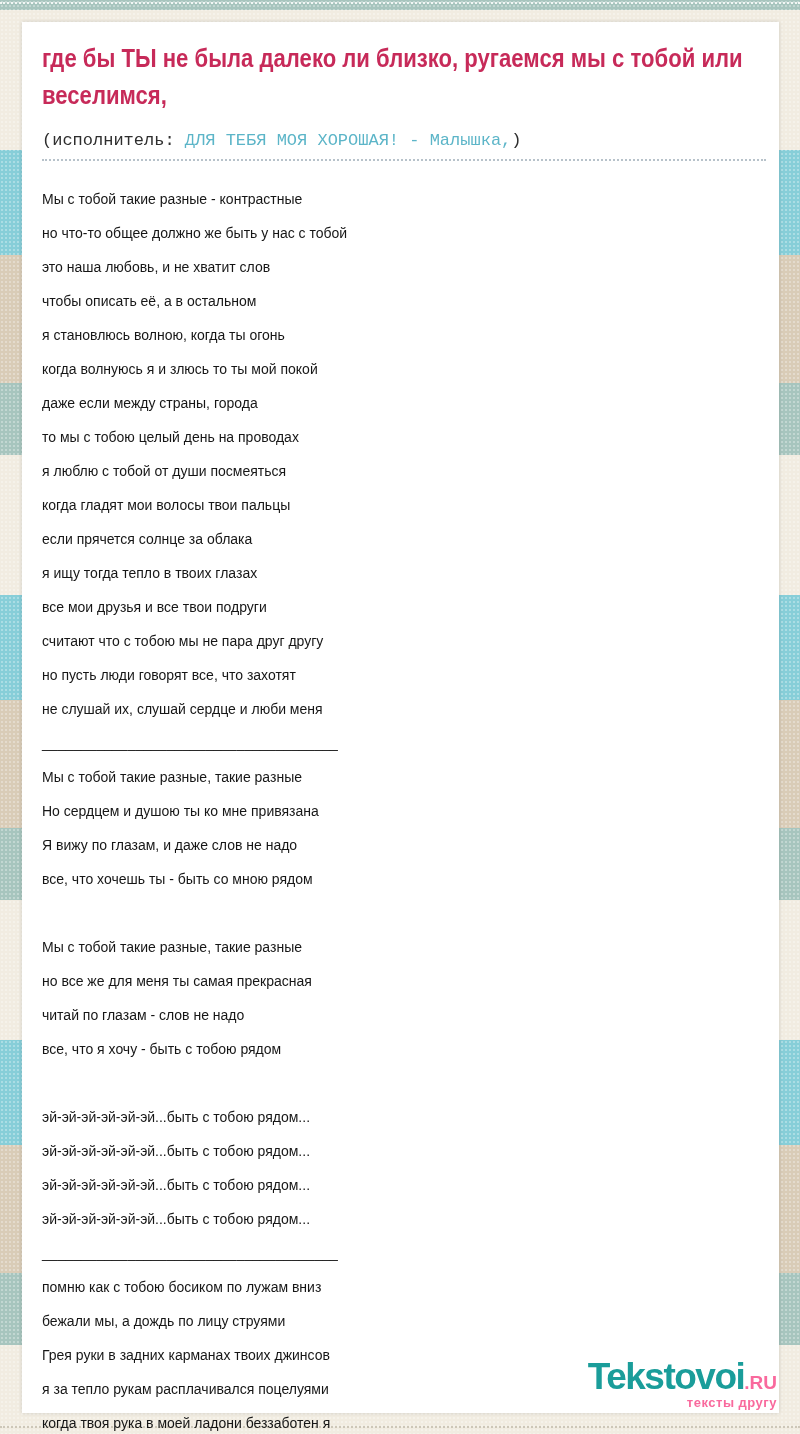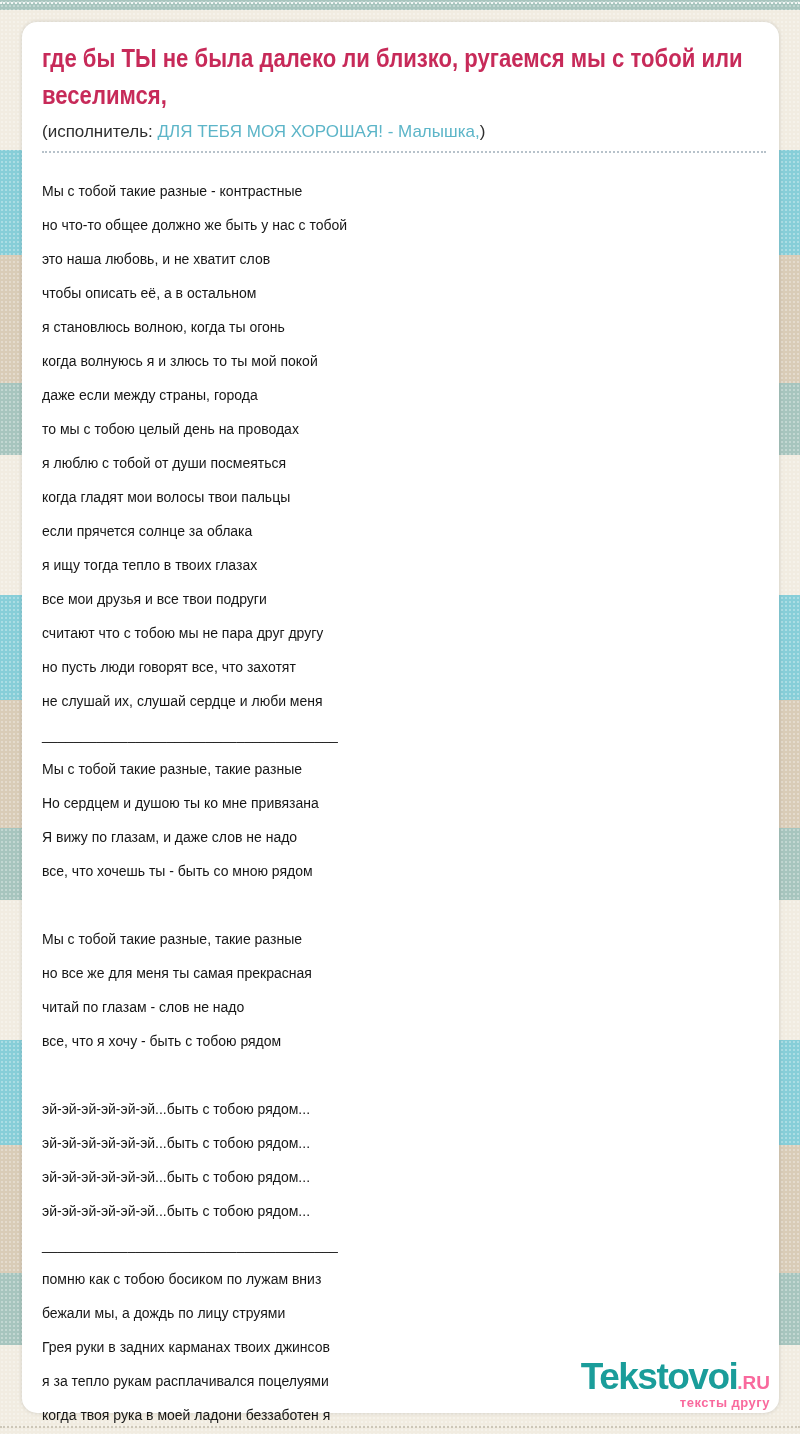--- a/index.html
+++ b/index.html
@@ -29,62 +29,63 @@
   .edge-dots.top { top: 2px; }
   .edge-dots.bottom { top: 1426px; border-top: 2px dotted #cdc7b8; }
 
   .content-box {
     position: absolute;
     left: 22px;
     top: 22px;
     width: 757px;
     height: 1391px;
     background: #ffffff;
-    border-radius: 15px;
+    border-radius: 0;
     box-shadow: 0 0 4px rgba(0,0,0,0.15);
     box-sizing: border-box;
     padding: 18px 13px 0 20px;
   }
 
   .page-title {
     margin: 0;
     width: 117.6%;
     transform: scaleX(0.85);
     transform-origin: left top;
     font-size: 26px;
     font-weight: bold;
     line-height: 37px;
     letter-spacing: 0;
     color: #c72a59;
   }
 
   .artist-line {
-    margin-top: 8px;
+    margin-top: 17px;
     padding-bottom: 9px;
     font-size: 17px;
     color: #2e2e2e;
     border-bottom: 2px dotted #b7c2ca;
+    font-family: Liberation Mono, monospace;
   }
   .artist-link {
     color: #5cb5c8;
     text-decoration: none;
     cursor: pointer;
   }
 
   .lyrics-text {
     margin-top: 21px;
     font-size: 14px;
     line-height: 34px;
     color: #161616;
     white-space: pre-line;
   }
 
   .site-logo {
     position: absolute;
-    right: 9px;
+    right: 2px;
     bottom: 4px;
     text-align: right;
     line-height: 1;
     cursor: pointer;
   }
   .logo-name {
     font-size: 37px;
     font-weight: bold;
     letter-spacing: -1.5px;
     color: #1a9d9a;

